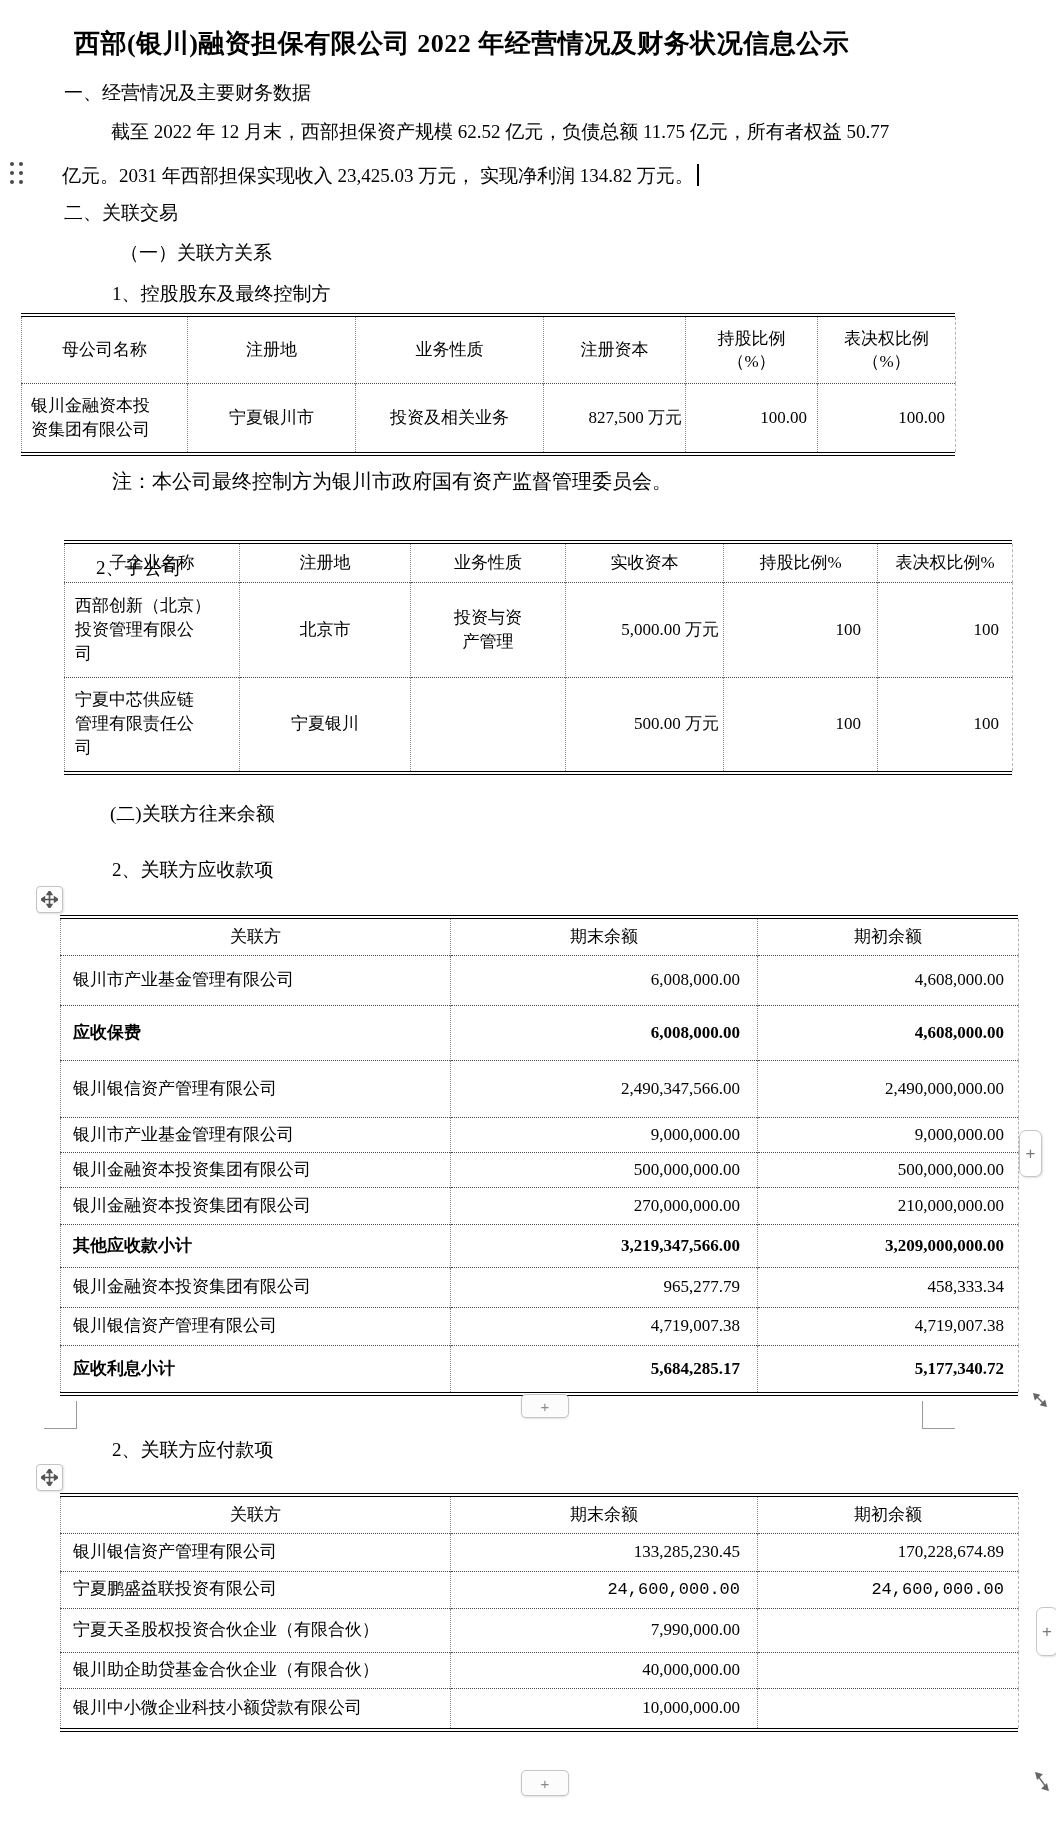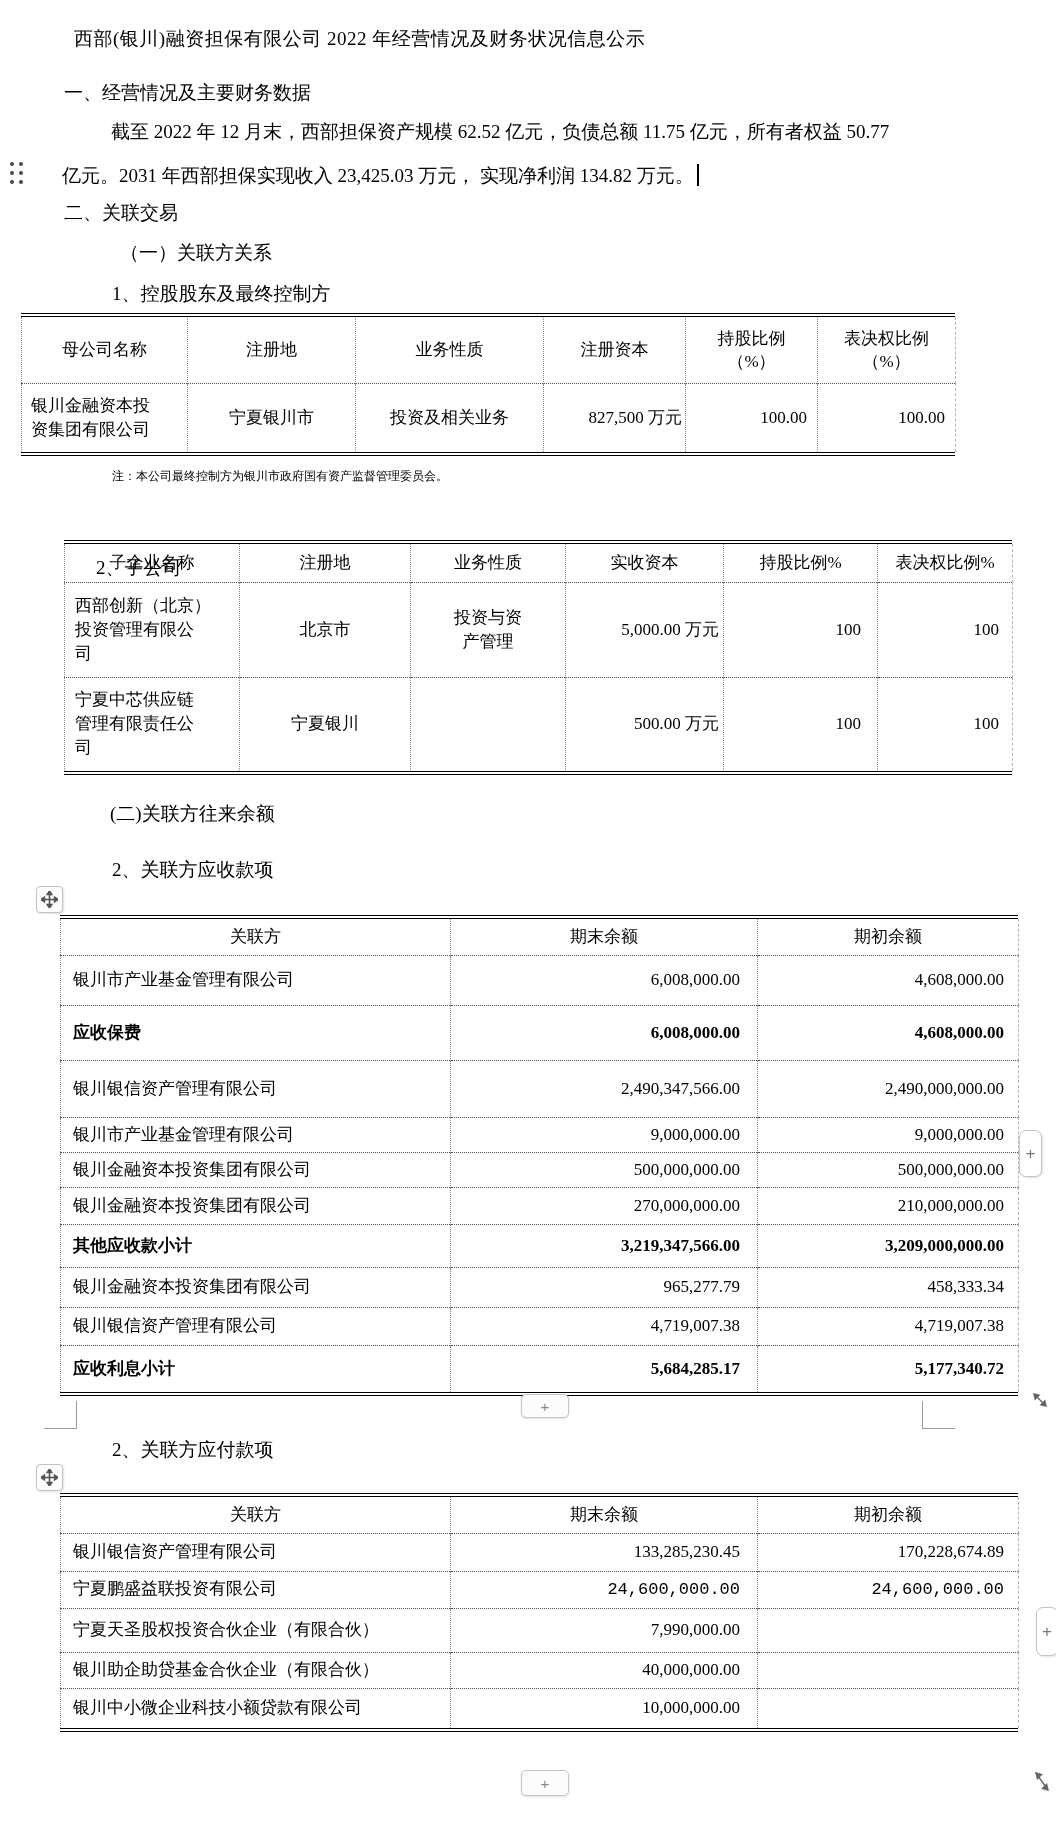--- a/index.html
+++ b/index.html
@@ -1,21 +1,21 @@
 <!DOCTYPE html>
 <html><head>
 <meta charset="utf-8">
 <style>
   html,body{margin:0;padding:0;background:#fff;}
   .page{position:relative;width:1056px;height:1822px;background:#ffffff;overflow:hidden;
         font-family:"Liberation Serif","DejaVu Serif",serif;color:#000;}
   .abs{position:absolute;white-space:nowrap;}
-  .doc-title{font-size:19px;font-weight:normal;letter-spacing:0.5px;}
+  .doc-title{font-size:26px;font-weight:bold;letter-spacing:0.5px;}
   .h19{font-size:19px;}
-  .h17{font-size:12px;}
+  .h17{font-size:20px;}
   
   .caret{display:inline-block;width:2px;height:22px;background:#000;vertical-align:-4px;margin-left:3px;}
   
   .dots{position:absolute;width:14px;height:23px;}
   .dots i{position:absolute;width:4px;height:4px;border-radius:50%;background:#4a4a4a;}
   
   .move-handle{position:absolute;width:25px;height:25px;background:#fdfdfd;border:1px solid #c3c3c3;
                border-radius:4px;box-shadow:1px 1px 2px rgba(0,0,0,.12);display:flex;align-items:center;justify-content:center;}
   
   .vplus{position:absolute;background:#fff;border:1px solid #c5c5c5;border-radius:7px;

